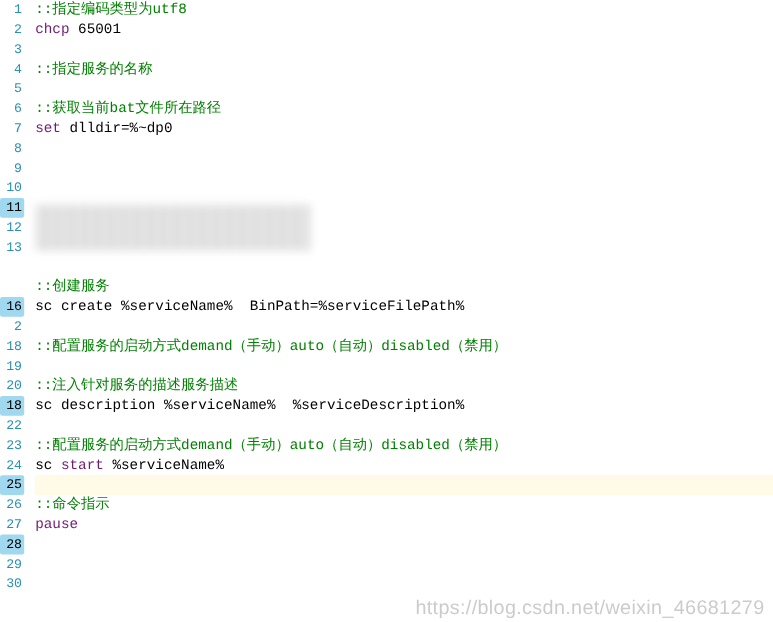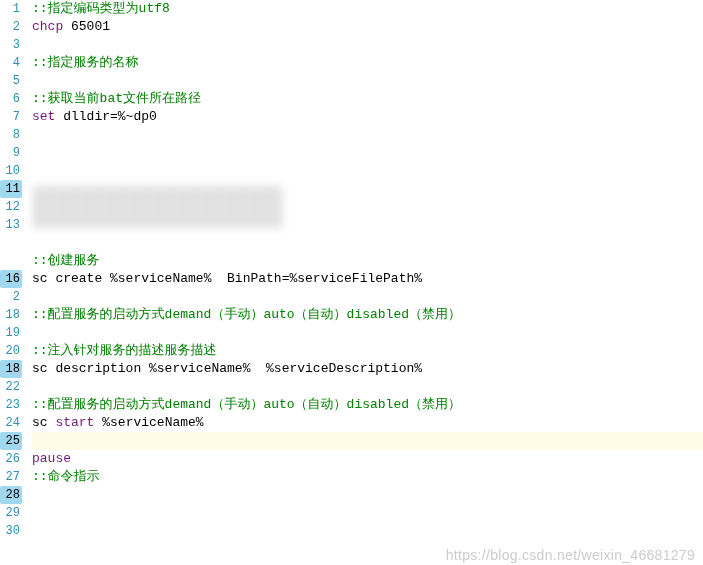--- a/index.html
+++ b/index.html
@@ -64,21 +64,21 @@
     height: 42px;
     background: repeating-linear-gradient(90deg, #dcdcdc 0px, #e8e8e8 4px, #cfcfcf 8px, #e0e0e0 12px);
     filter: blur(4px);
     opacity: 0.85;
   }
   .watermark {
     position: absolute;
     right: 8px;
     bottom: 2px;
     font-family: Arial, sans-serif;
-    font-size: 14px;
+    font-size: 18px;
     color: rgba(140,140,140,0.45);
     letter-spacing: 0.3px;
   }
 </style>
 </head>
 <body>
 
 <div class="editor">
   <div class="gutter">
     <div class="ln">1</div>
@@ -134,18 +134,18 @@
     <div class="line"><span class="c-text">sc create %serviceName%  BinPath=%serviceFilePath%</span></div>
     <div class="line"></div>
     <div class="line"><span class="c-comment">::配置服务的启动方式demand（手动）auto（自动）disabled（禁用）</span></div>
     <div class="line"></div>
     <div class="line"><span class="c-comment">::注入针对服务的描述服务描述</span></div>
     <div class="line"><span class="c-text">sc description %serviceName%  %serviceDescription%</span></div>
     <div class="line"></div>
     <div class="line"><span class="c-comment">::配置服务的启动方式demand（手动）auto（自动）disabled（禁用）</span></div>
     <div class="line"><span class="c-text">sc </span><span class="c-keyword">start</span><span class="c-text"> %serviceName%</span></div>
     <div class="line highlighted"></div>
+    <div class="line"><span class="c-comment">::命令指示</span></div>
     <div class="line"><span class="c-keyword">pause</span></div>
-    <div class="line"><span class="c-comment">::命令指示</span></div>
   </div>
 </div>
 
 <div class="watermark">https://blog.csdn.net/weixin_46681279</div>
 
 </body></html>

